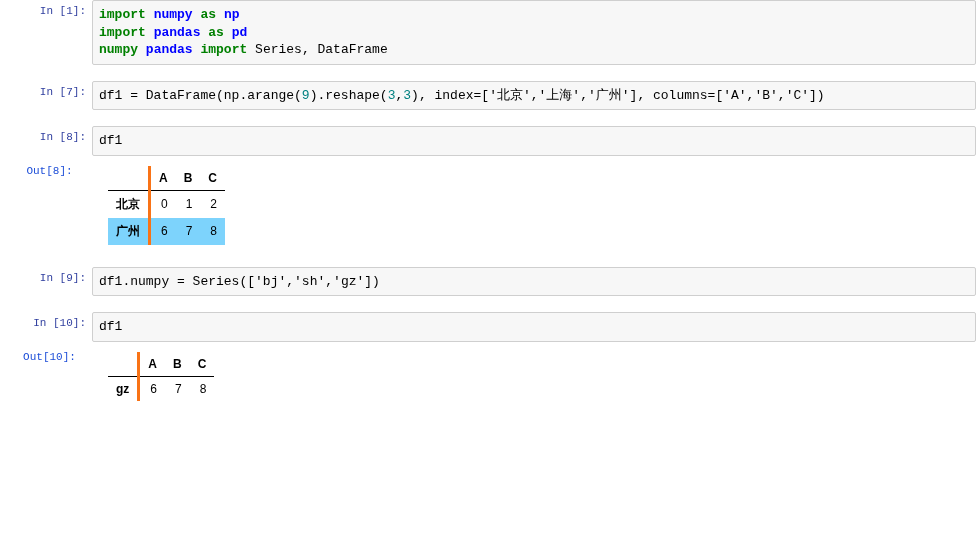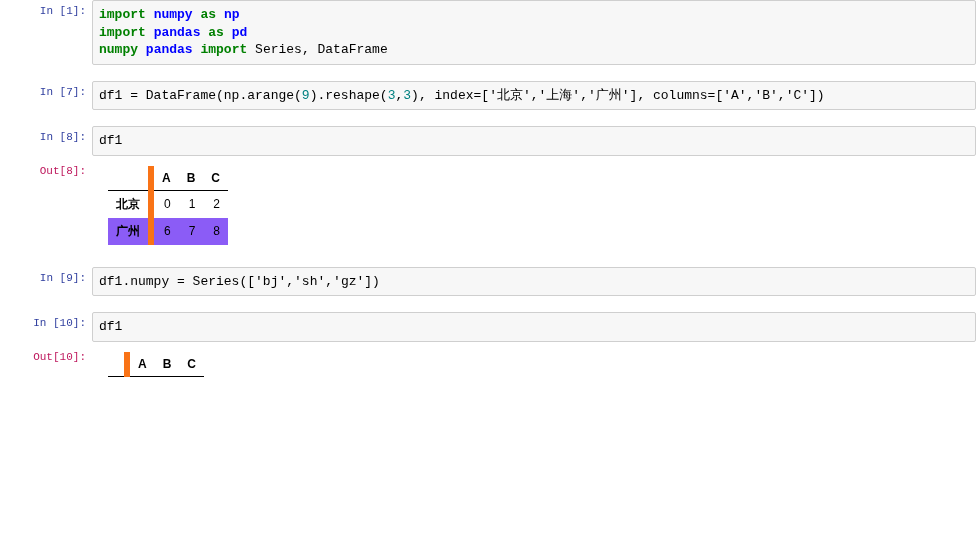--- a/index.html
+++ b/index.html
@@ -18,21 +18,21 @@
   .prompt {
     width: 92px;
     min-width: 92px;
     font-family: "Courier New", monospace;
     font-size: 11px;
     text-align: right;
     padding: 5px 6px 0 13px;
     box-sizing: border-box;
   }
   .prompt-in { color: #303F9F; }
-  .prompt-out { color: #be185d; }
+  .prompt-out { color: #1d4ed8; text-align: center; }
   .prompt .num { font-weight: normal; }
   .input-area {
     flex: 1;
     border: 1px solid #cfcfcf;
     background: #f7f7f7;
     border-radius: 2px;
     padding: 5px 6px;
     font-family: "Courier New", monospace;
     font-size: 13px;
     white-space: pre;
@@ -59,24 +59,24 @@
     text-align: right;
   }
   table.df thead th {
     border-bottom: 1px solid #000;
     font-weight: bold;
   }
   table.df tbody th {
     font-weight: bold;
     text-align: left;
   }
-  table.df tbody tr.hl { background: #8b5cf6; }
+  table.df tbody tr.hl { background: #7dd3fc; }
   table.df thead th:first-child,
   table.df tbody th {
-    border-right: 6px solid #f97316;
+    border-right: 3px solid #f97316;
   }
   .spacer { height: 12px; }
 </style>
 </head>
 <body>
 
 <div class="cell">
   <div class="prompt prompt-in"><span>In</span> [<span class="num">1</span>]:</div>
   <div class="input-area"><span class="kw-green">import</span> <span class="kw-blue">numpy</span> <span class="kw-green">as</span> <span class="kw-blue">np</span>
 <span class="kw-green">import</span> <span class="kw-blue">pandas</span> <span class="kw-green">as</span> <span class="kw-blue">pd</span>
@@ -147,16 +147,22 @@
     <table class="df">
       <thead>
         <tr>
           <th></th>
           <th>A</th>
           <th>B</th>
           <th>C</th>
         </tr>
       </thead>
       <tbody>
+        <tr>
+          <th>gz</th>
+          <td>6</td>
+          <td>7</td>
+          <td>8</td>
+        </tr>
       </tbody>
     </table>
   </div>
 </div>
 
 </body></html>

